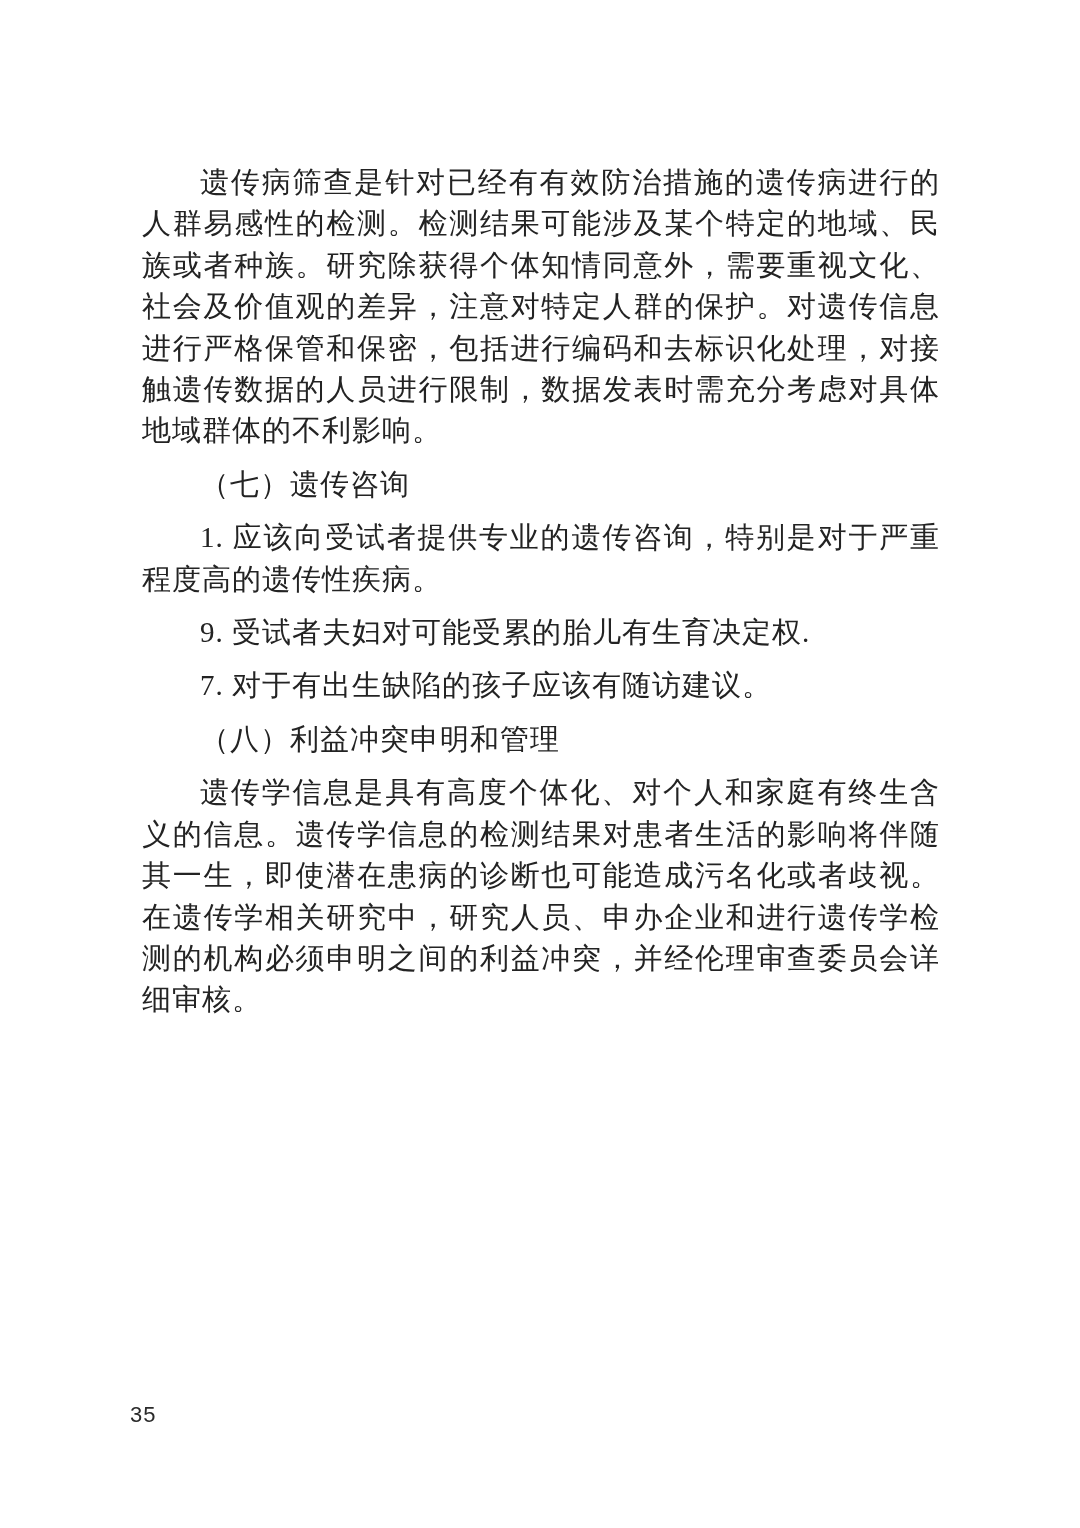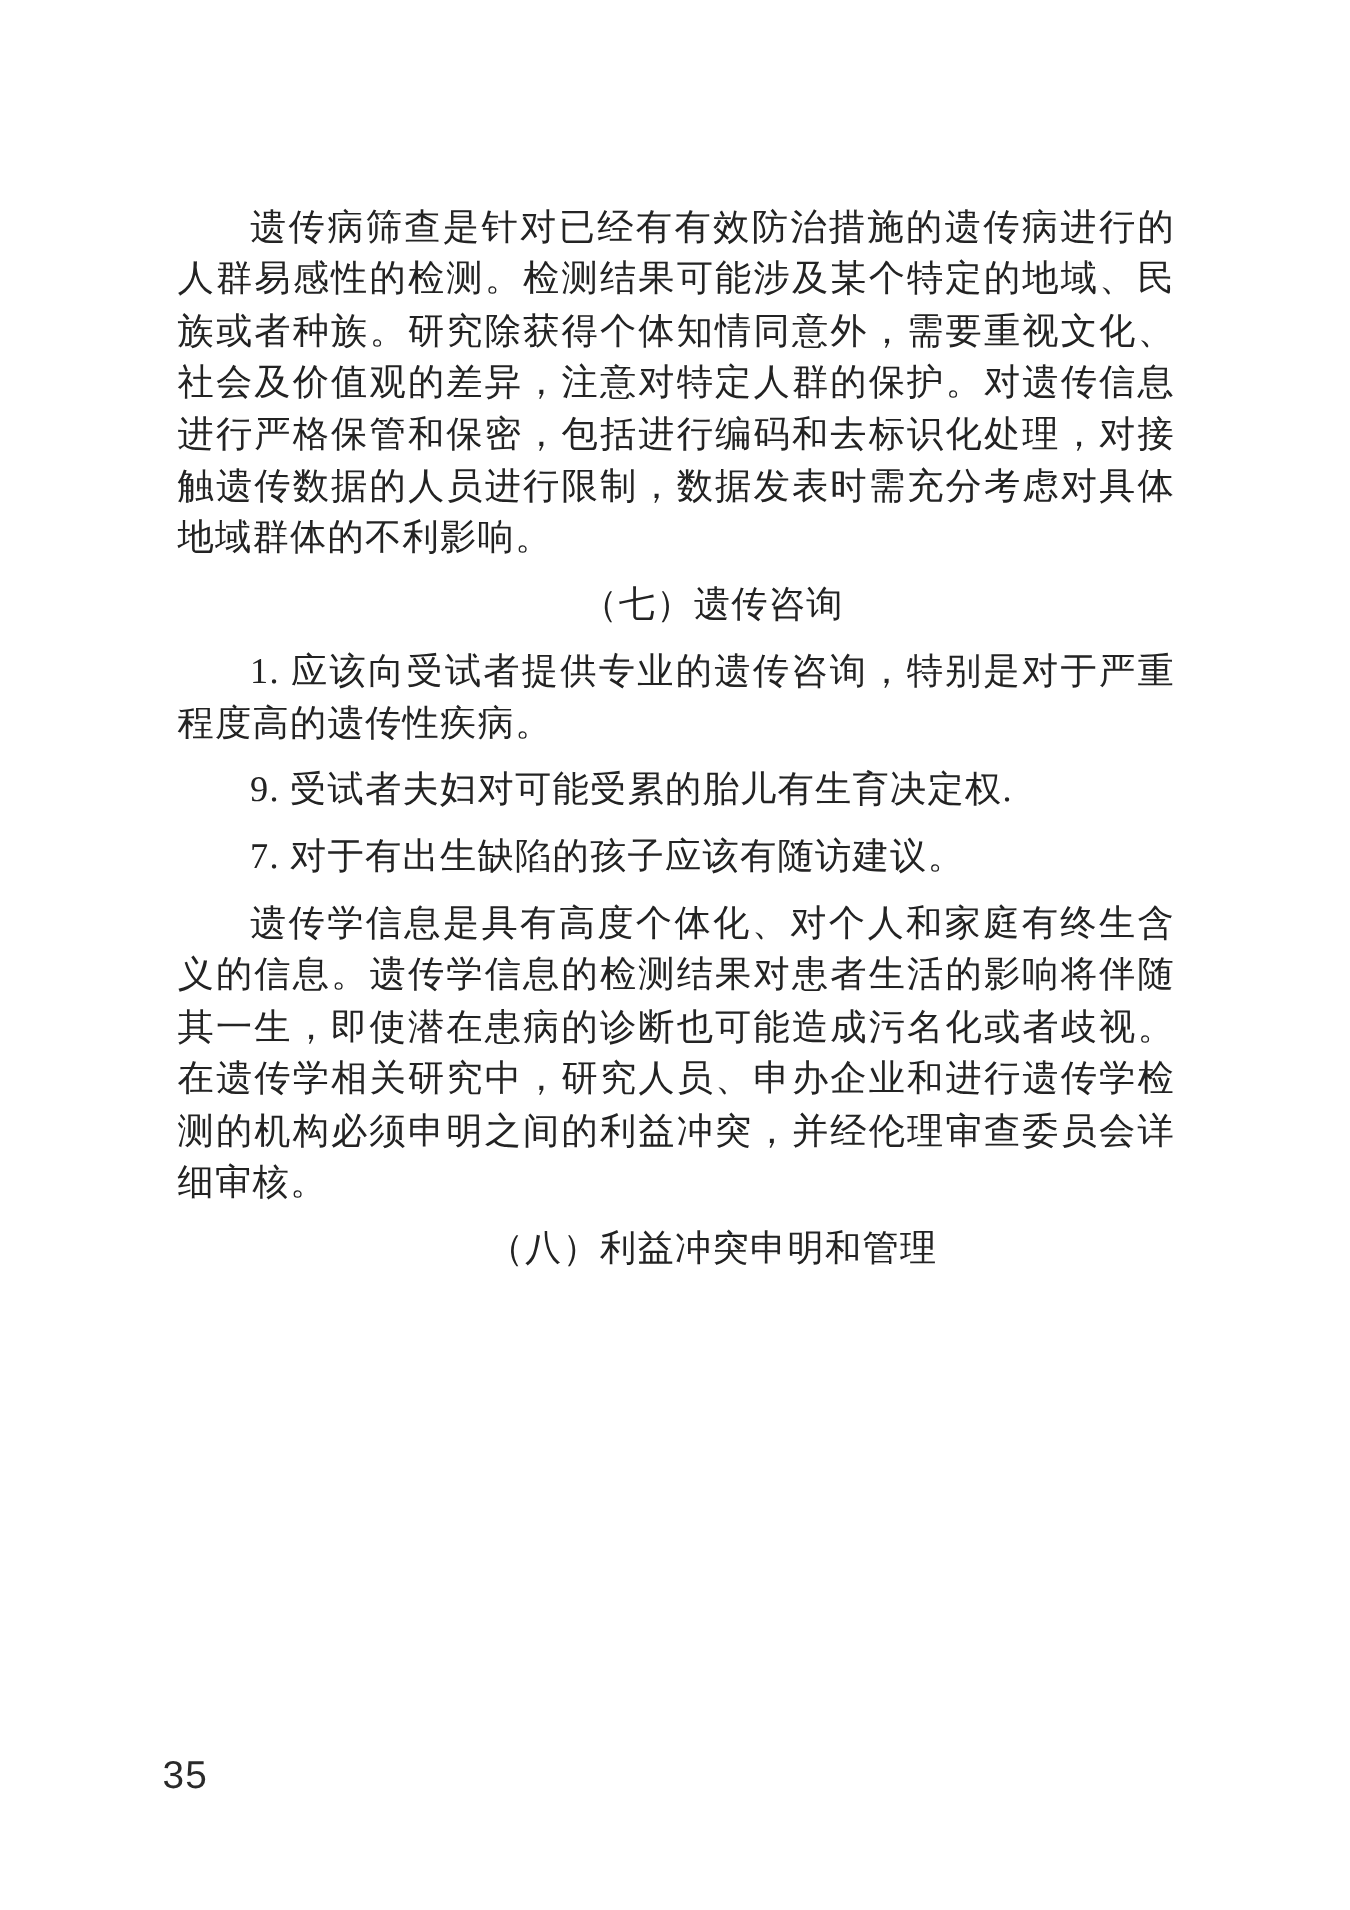--- a/index.html
+++ b/index.html
@@ -33,39 +33,39 @@
     padding: 0;
     font-size: 29px;
     line-height: 41.4px;
     letter-spacing: 1px;
     text-align: justify;
     text-indent: 2em;
     word-break: break-all;
     font-family: "Liberation Serif", serif;
   }
   .para.heading {
-    text-align: center;
+    text-align: left;
   }
   .page-number {
     position: absolute;
     left: 130px;
     top: 1402px;
-    font-size: 31px;
+    font-size: 22px;
     color: #2a2a2a;
     font-family: "Liberation Sans", sans-serif;
     letter-spacing: 1px;
   }
 </style>
 </head>
 <body>
 
 <div class="page">
   <div class="text-block">
       <p class="para body">遗传病筛查是针对已经有有效防治措施的遗传病进行的人群易感性的检测。检测结果可能涉及某个特定的地域、民族或者种族。研究除获得个体知情同意外，需要重视文化、社会及价值观的差异，注意对特定人群的保护。对遗传信息进行严格保管和保密，包括进行编码和去标识化处理，对接触遗传数据的人员进行限制，数据发表时需充分考虑对具体地域群体的不利影响。</p>
       <p class="para heading">（七）遗传咨询</p>
       <p class="para list-item">1. 应该向受试者提供专业的遗传咨询，特别是对于严重程度高的遗传性疾病。</p>
       <p class="para list-item">9. 受试者夫妇对可能受累的胎儿有生育决定权.</p>
       <p class="para list-item">7. 对于有出生缺陷的孩子应该有随访建议。</p>
+      <p class="para heading">（八）利益冲突申明和管理</p>
       <p class="para body">遗传学信息是具有高度个体化、对个人和家庭有终生含义的信息。遗传学信息的检测结果对患者生活的影响将伴随其一生，即使潜在患病的诊断也可能造成污名化或者歧视。在遗传学相关研究中，研究人员、申办企业和进行遗传学检测的机构必须申明之间的利益冲突，并经伦理审查委员会详细审核。</p>
-      <p class="para heading">（八）利益冲突申明和管理</p>
     </div>
   <div class="page-number">35</div>
 </div>
 
 </body></html>

